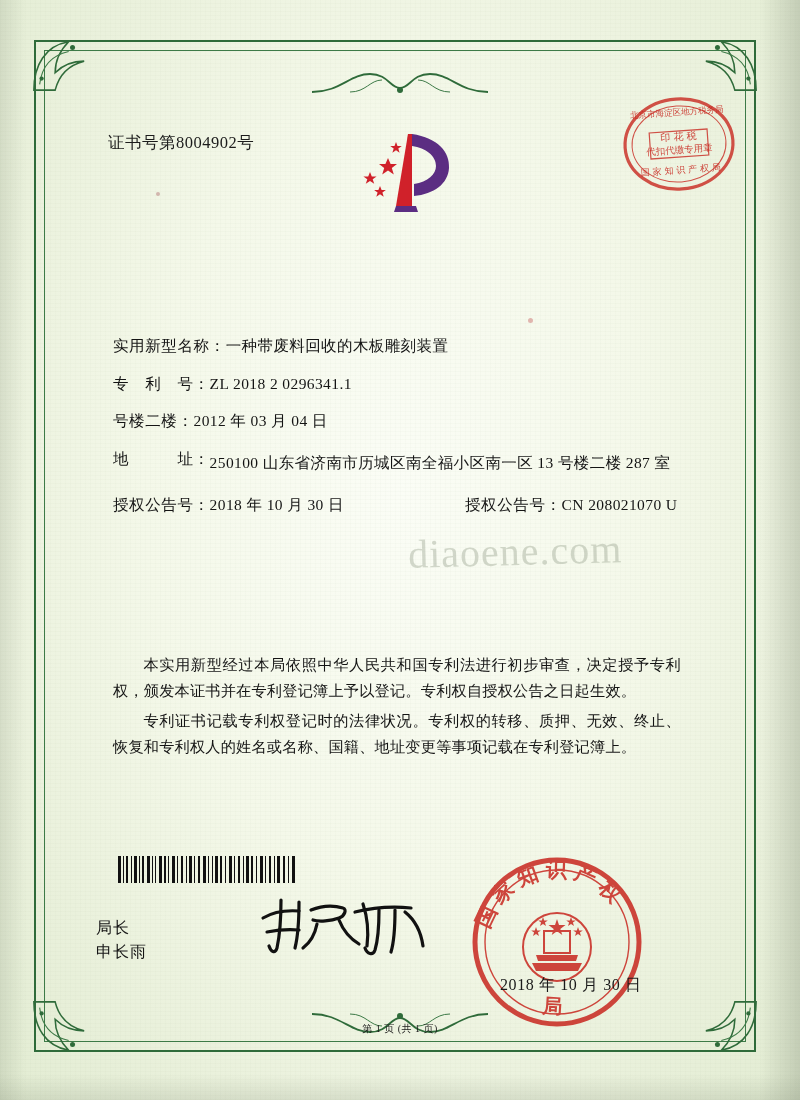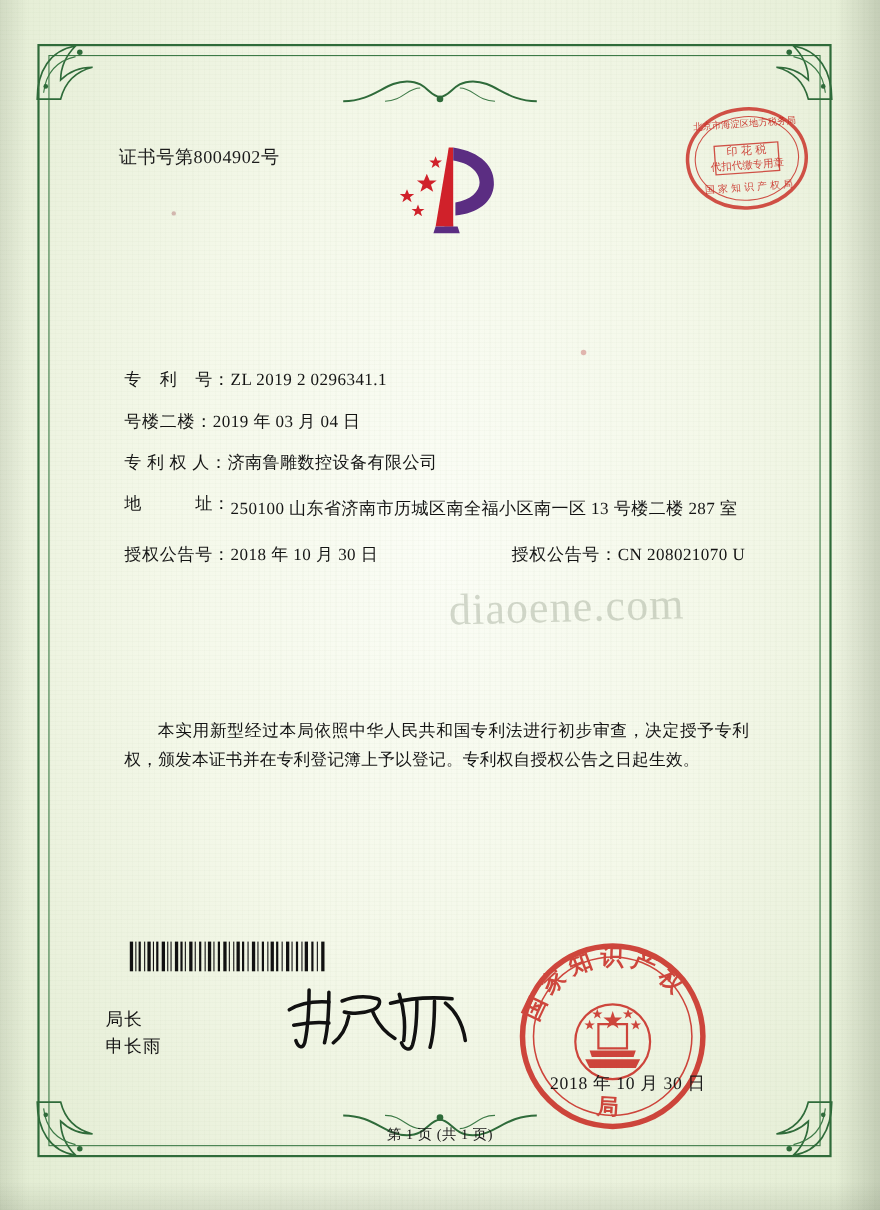--- a/index.html
+++ b/index.html
@@ -196,21 +196,21 @@
     left: 500px; top: 975px;
     font-size: 16px;
     color: #1a1a1a;
     letter-spacing: 0.6px;
   }
 
   .page-no {
     position: absolute;
     left: 0; right: 0; top: 1022px;
     text-align: center;
-    font-size: 13px;
+    font-size: 10px;
     color: #1a1a1a;
     letter-spacing: 0.5px;
   }
 
   .watermark {
     position: absolute;
     left: 408px; top: 528px;
     font-size: 40px;
     color: rgba(150,160,140,0.40);
     font-family: "Liberation Serif", "DejaVu Serif", serif;
@@ -294,43 +294,44 @@
       <polygon points="44,14 45.5,18 49.8,18 46.3,20.6 47.6,24.7 44,22.2 40.4,24.7 41.7,20.6 38.2,18 42.5,18"></polygon>
     </g>
   </svg>
 
 
   <div class="speck" style="left:156px; top:192px; width:4px; height:4px;"></div>
   <div class="speck" style="left:528px; top:318px; width:5px; height:5px; background:rgba(200,100,100,0.45);"></div>
 
   <div class="fields">
     <div class="f-row">
-      <span class="f-label">专　利　号：</span><span class="f-val">ZL 2019 2 0296341.1</span>
+      <span class="f-label">实用新型名称：</span><span class="f-val">一种带废料回收的木板雕刻装置</span>
     </div>
     <div class="f-row">
-      <span class="f-label">号楼二楼：</span><span class="f-val">2019 年 03 月 04 日</span>
+      <span class="f-label">专　利　号：</span><span class="f-val">ZL 2018 2 0296341.1</span>
     </div>
     <div class="f-row">
-      <span class="f-label">专 利 权 人：</span><span class="f-val">济南鲁雕数控设备有限公司</span>
+      <span class="f-label">号楼二楼：</span><span class="f-val">2012 年 03 月 04 日</span>
     </div>
     <div class="f-row addr">
       <span class="f-label">地　　　址：</span><span class="f-val">250100 山东省济南市历城区南全福小区南一区 13 号楼二楼 287 室</span>
     </div>
     <div class="f-row" style="margin-top:10px;">
       <span class="f-label">授权公告号：</span><span class="f-val">2018 年 10 月 30 日</span>
       <span class="f-right">
         <span class="f-label">授权公告号：</span><span class="f-val">CN 208021070 U</span>
       </span>
     </div>
   </div>
 
   <div class="watermark">diaoene.com</div>
 
   <div class="body-text">
     <p>本实用新型经过本局依照中华人民共和国专利法进行初步审查，决定授予专利权，颁发本证书并在专利登记簿上予以登记。专利权自授权公告之日起生效。</p>
+    <p>专利证书记载专利权登记时的法律状况。专利权的转移、质押、无效、终止、恢复和专利权人的姓名或名称、国籍、地址变更等事项记载在专利登记簿上。</p>
   </div>
 
   <div class="barcode">
     <div class="barcode-line" style="left:0px;width:3px"></div>
     <div class="barcode-line" style="left:5px;width:1px"></div>
     <div class="barcode-line" style="left:8px;width:2px"></div>
     <div class="barcode-line" style="left:13px;width:1px"></div>
     <div class="barcode-line" style="left:16px;width:3px"></div>
     <div class="barcode-line" style="left:21px;width:1px"></div>
     <div class="barcode-line" style="left:24px;width:2px"></div>

